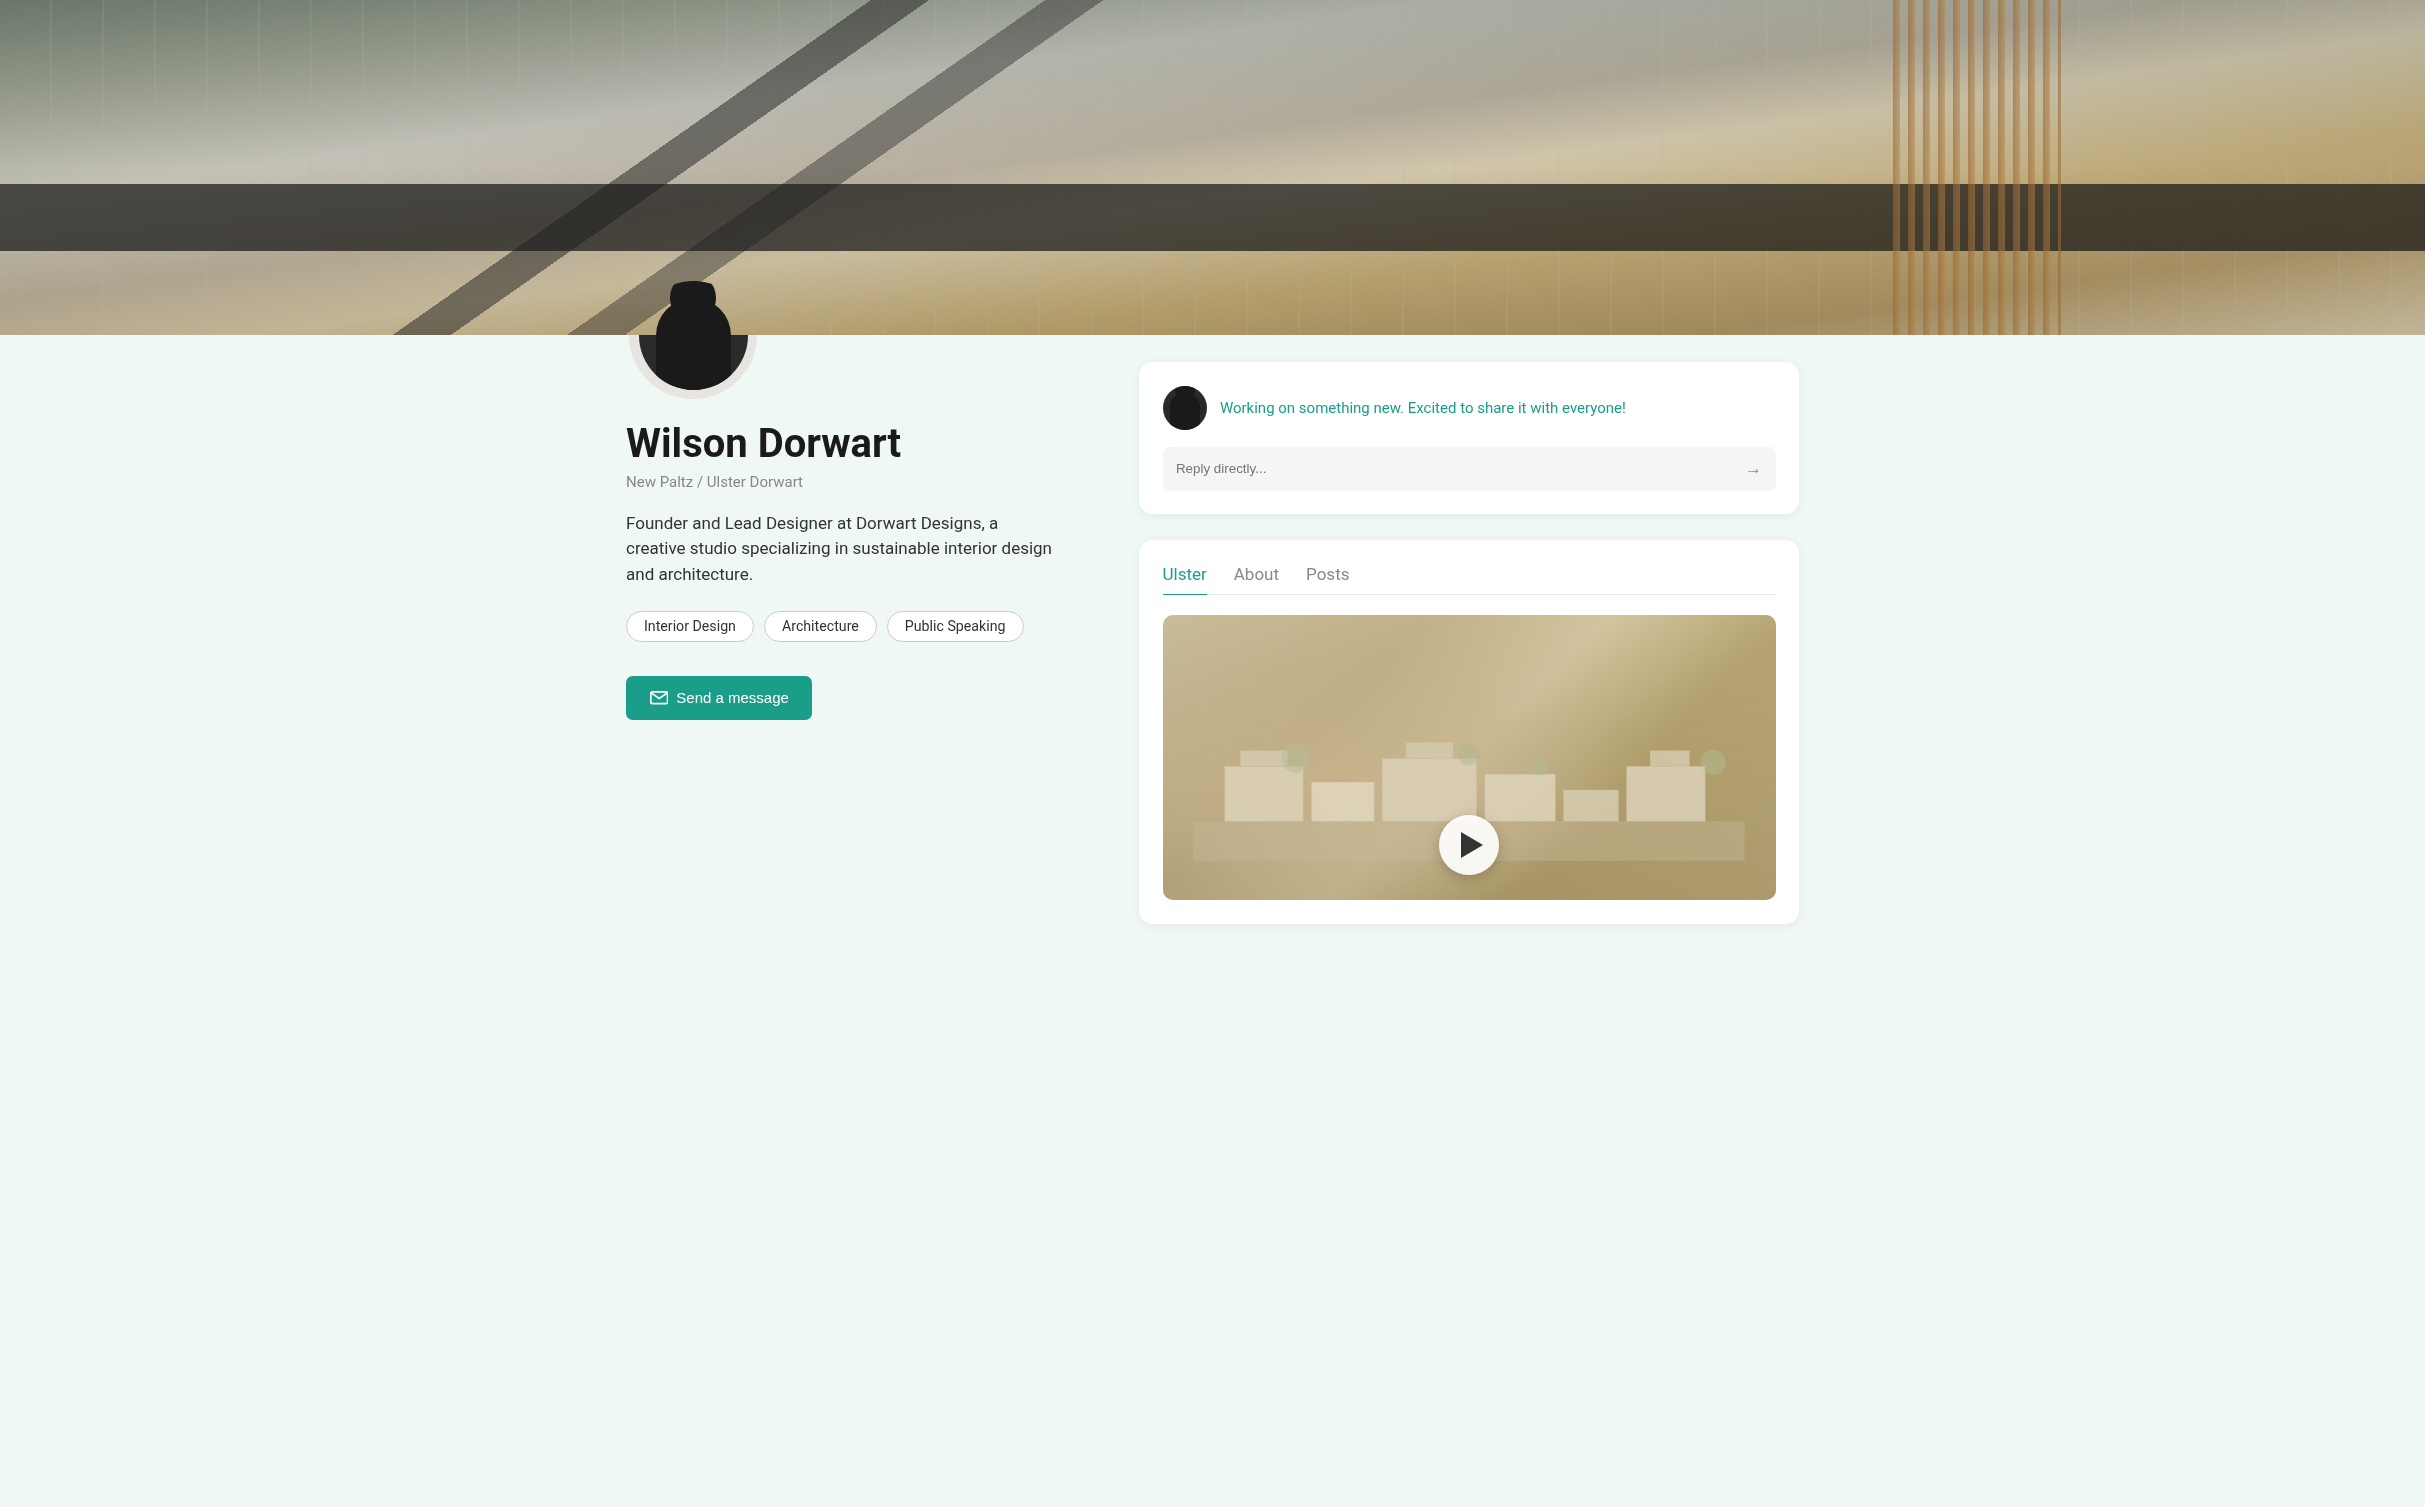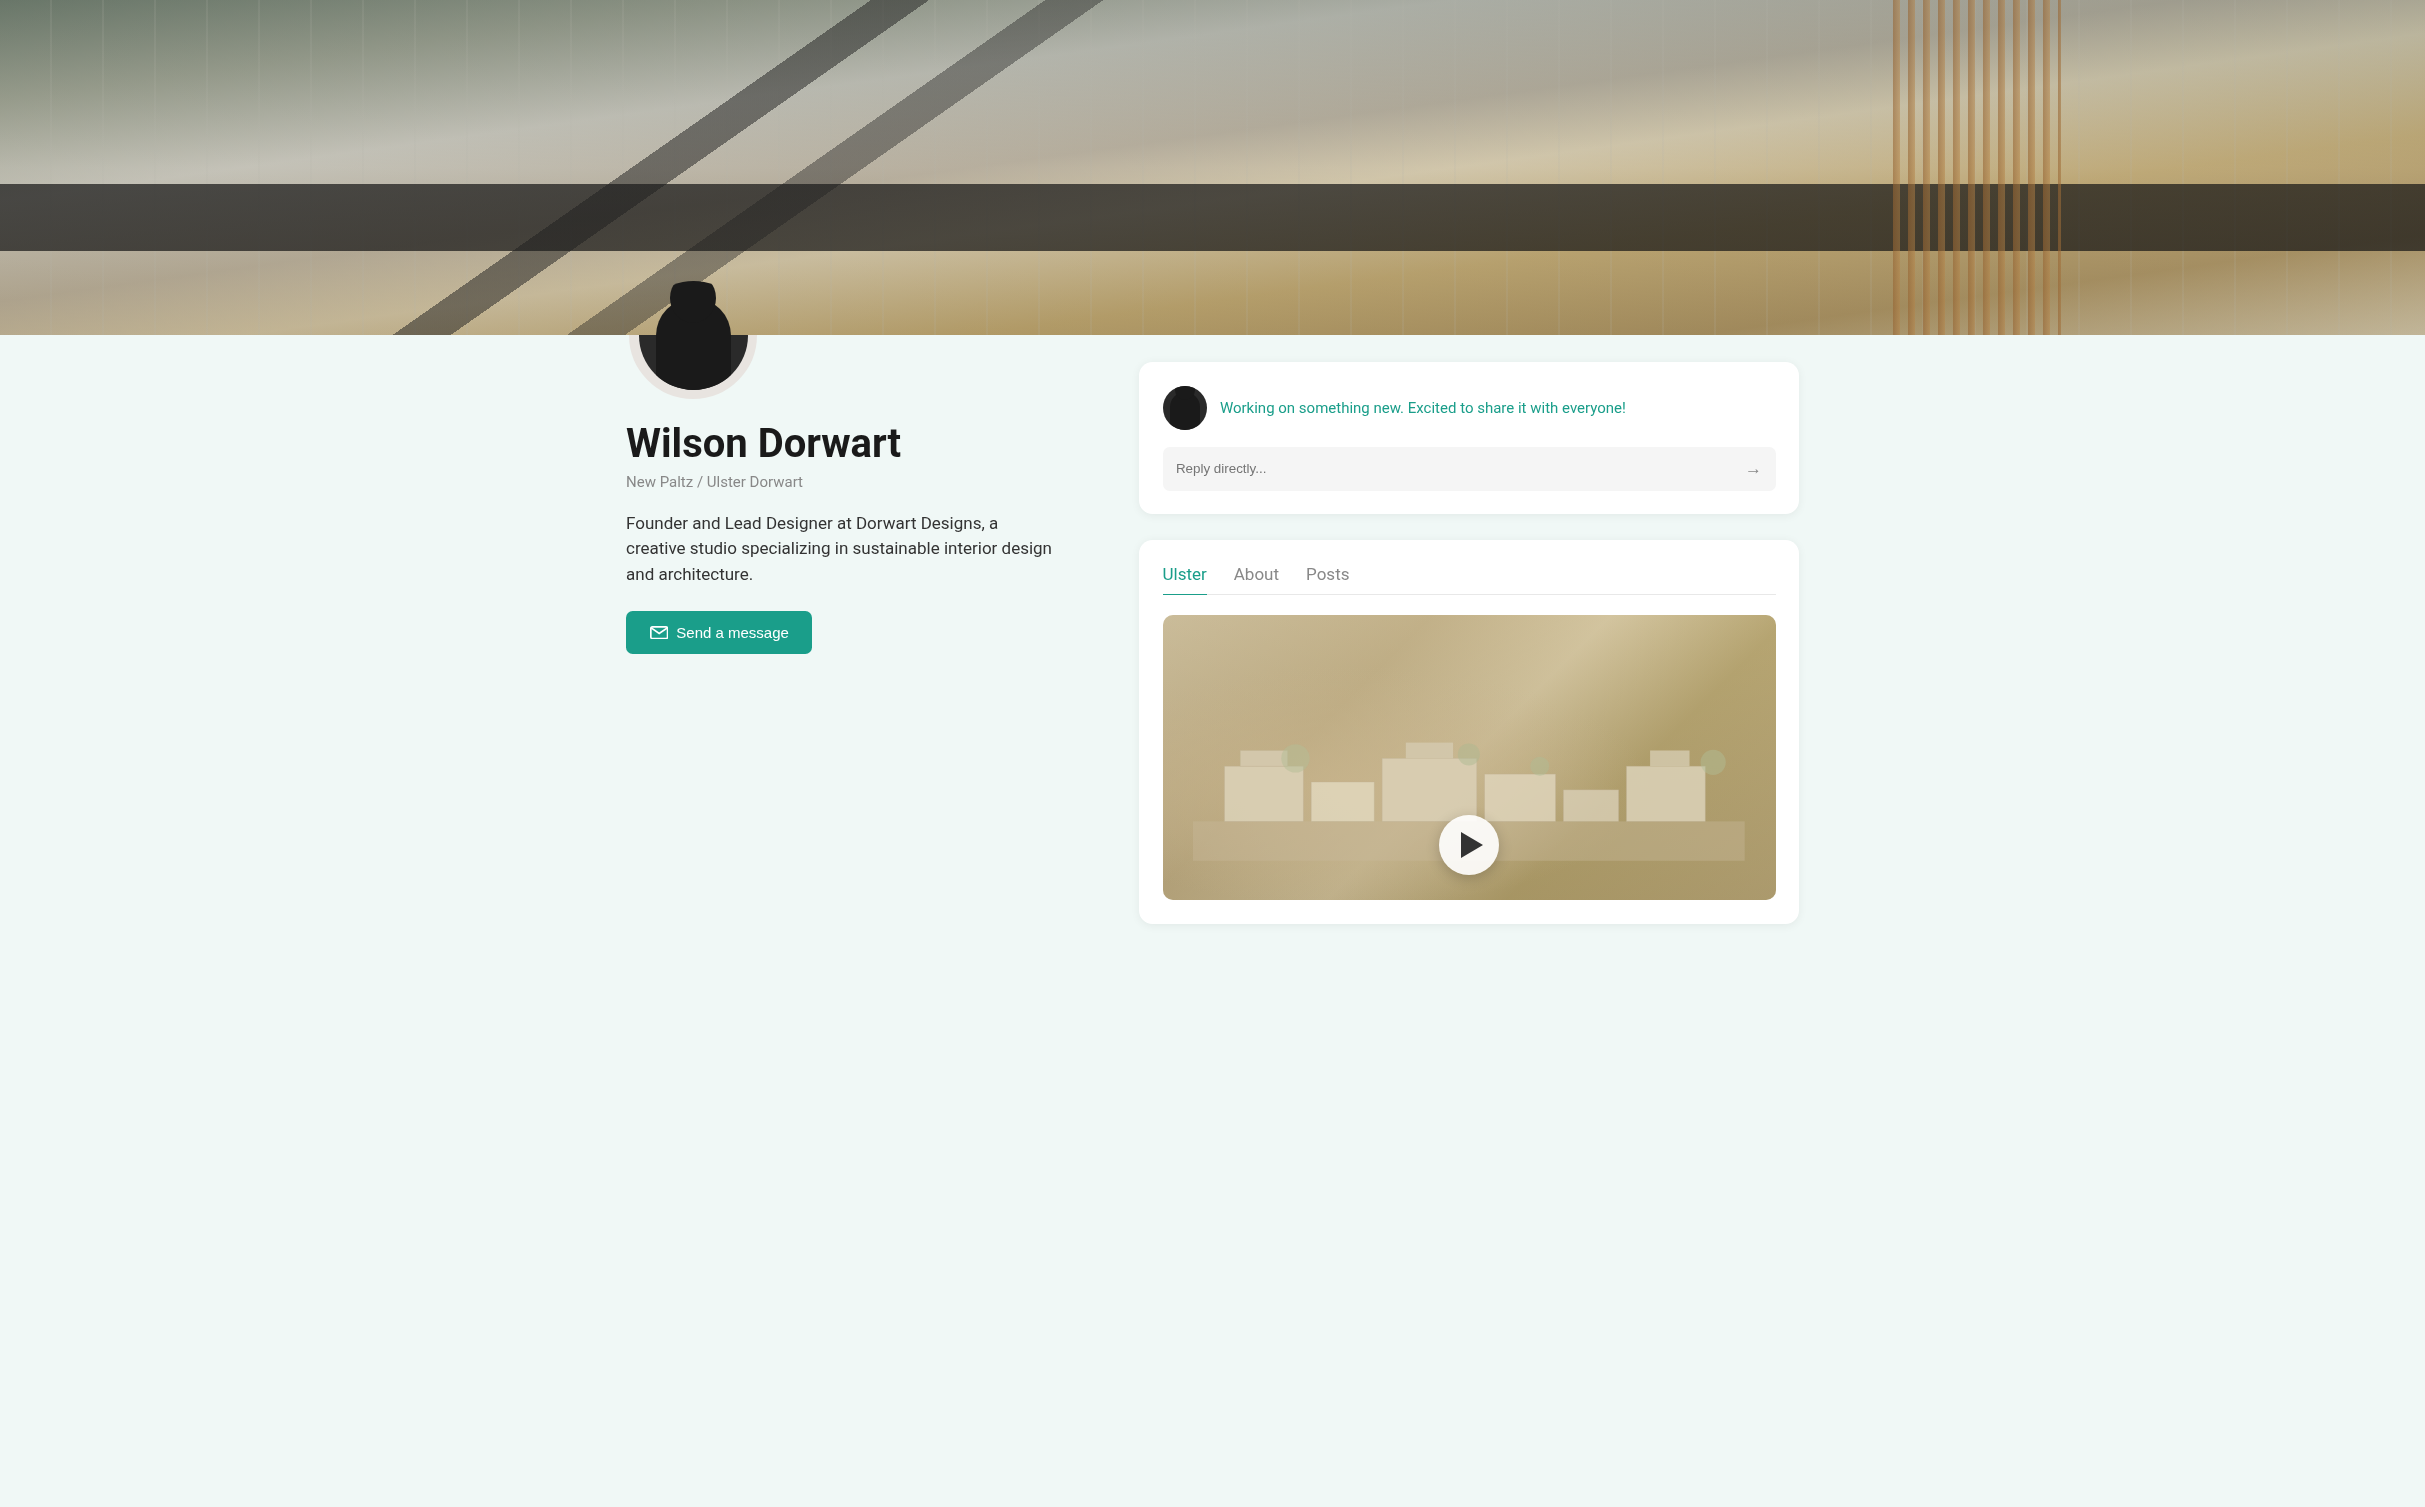--- a/index.html
+++ b/index.html
@@ -378,20 +378,25 @@
         <h1 class="profile-name">Wilson Dorwart</h1>
 
         <p class="profile-location">
           <span>New Paltz</span>
           <span> / </span>
           <span>Ulster Dorwart</span>
         </p>
 
         <p class="profile-bio">Founder and Lead Designer at Dorwart Designs, a creative studio specializing in sustainable interior design and architecture.</p>
 
+        <div class="tags-container">
+          <span class="tag">Interior Design</span>
+          <span class="tag">Architecture</span>
+          <span class="tag">Public Speaking</span>
+        </div>
 
         <button class="send-message-btn">
           <svg width="18.4" height="13.4" viewBox="0 0 22 16" fill="none">
             <rect x="1" y="1" width="20" height="14" rx="2" stroke="white" stroke-width="2" fill="none"></rect>
             <polyline points="1,2 11,9 21,2" stroke="white" stroke-width="2" fill="none"></polyline>
           </svg>
           <span>Send a message</span>
         </button>
 
       </div>

